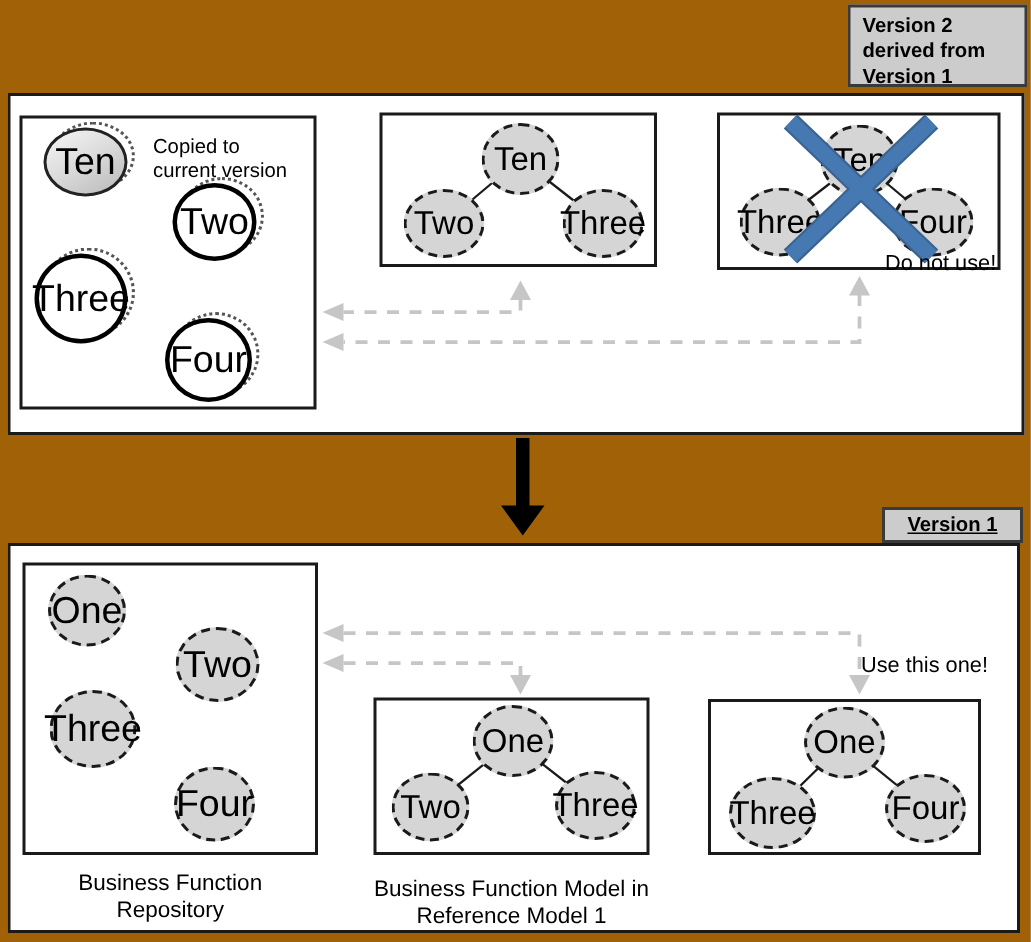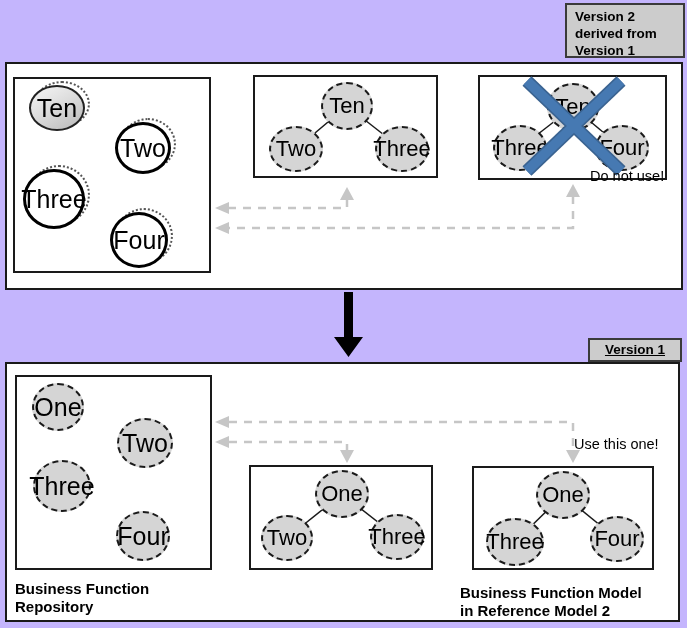--- a/index.html
+++ b/index.html
@@ -4,21 +4,21 @@
 <style>
   * { box-sizing: border-box; margin: 0; padding: 0; }
   body {
     font-family: "Liberation Sans", sans-serif;
     background: #ffffff;
   }
   .canvas {
     position: relative;
     width: 687px;
     height: 628px;
-    background: #c4b5fd;
+    background: #a16207;
     overflow: hidden;
   }
   .box {
     position: absolute;
     border: 2px solid #1a1a1a;
     background: transparent;
   }
   .panel {
     position: absolute;
     border: 2px solid #1a1a1a;
@@ -88,23 +88,22 @@
   .callout {
     position: absolute;
     font-size: 14.5px;
     color: #000;
     white-space: nowrap;
   }
   .caption {
     position: absolute;
     font-size: 15px;
     color: #000;
-    text-align: left;
+    text-align: center;
     line-height: 1.22;
-    font-weight: bold;
   }
 </style>
 </head>
 <body>
 
 <div class="canvas">
 
   <div class="version-label preline" style="left:565px; top:3px; width:120px; height:55px; padding:3px 6px 3px 8px; line-height:1.27;">Version 2
 derived from
 Version 1</div>
@@ -143,20 +142,22 @@
   <div class="ghost" style="left:34px; top:81px; width:56px; height:46px;"></div>
   <div class="ghost" style="left:120px; top:118px; width:56px; height:52px;"></div>
   <div class="ghost" style="left:28px; top:165px; width:62px; height:60px;"></div>
   <div class="ghost" style="left:115px; top:208px; width:58px; height:56px;"></div>
 
   <div class="node shaded" style="left:29px; top:85px; width:56px; height:46px;">Ten</div>
   <div class="node white" style="left:115px; top:122px; width:56px; height:52px;">Two</div>
   <div class="node white" style="left:23px; top:169px; width:62px; height:60px;">Three</div>
   <div class="node white" style="left:110px; top:212px; width:58px; height:56px;">Four</div>
 
+  <div class="note preline txt" style="left:102px; top:90px;">Copied to
+current version</div>
 
   <div class="node gray" style="left:321px; top:82px; width:52px; height:48px;">Ten</div>
   <div class="node gray" style="left:269px; top:126px; width:54px; height:46px;">Two</div>
   <div class="node gray" style="left:375px; top:126px; width:54px; height:46px;">Three</div>
 
   <div class="node gray" style="left:547px; top:83px; width:52px; height:48px;">Ten</div>
   <div class="node gray" style="left:493px; top:125px; width:54px; height:46px;">Three</div>
   <div class="node gray" style="left:595px; top:125px; width:54px; height:46px;">Four</div>
 
   <div class="callout txt" style="left:590px; top:168px;">Do not use!</div>
@@ -171,22 +172,22 @@
   <div class="node gray" style="left:370px; top:514px; width:54px; height:46px;">Three</div>
 
   <div class="node gray" style="left:536px; top:471px; width:54px; height:48px;">One</div>
   <div class="node gray" style="left:486px; top:518px; width:58px; height:48px;">Three</div>
   <div class="node gray" style="left:590px; top:516px; width:54px; height:46px;">Four</div>
 
   <div class="callout txt" style="left:574px; top:436px;">Use this one!</div>
 
   <div class="caption preline txt" style="left:15px; top:580px; width:197px;">Business Function
 Repository</div>
-  <div class="caption preline txt" style="left:460px; top:584px; width:206px;">Business Function Model
-in Reference Model 2</div>
+  <div class="caption preline txt" style="left:238px; top:584px; width:206px;">Business Function Model in
+Reference Model 1</div>
 
   <svg class="layer over" width="687" height="628" viewBox="0 0 687 628">
 
     <g>
       <path d="M347,199 L347,208 L229,208" fill="none" stroke="#c6c6c6" stroke-width="2.5" stroke-dasharray="8 7"></path>
       <polygon points="215,208 229,202 229,214" fill="#c6c6c6"></polygon>
       <polygon points="347,187 340,200 354,200" fill="#c6c6c6"></polygon>
     </g>
     <g>
       <path d="M573,196 L573,228 L229,228" fill="none" stroke="#c6c6c6" stroke-width="2.5" stroke-dasharray="8 7"></path>

